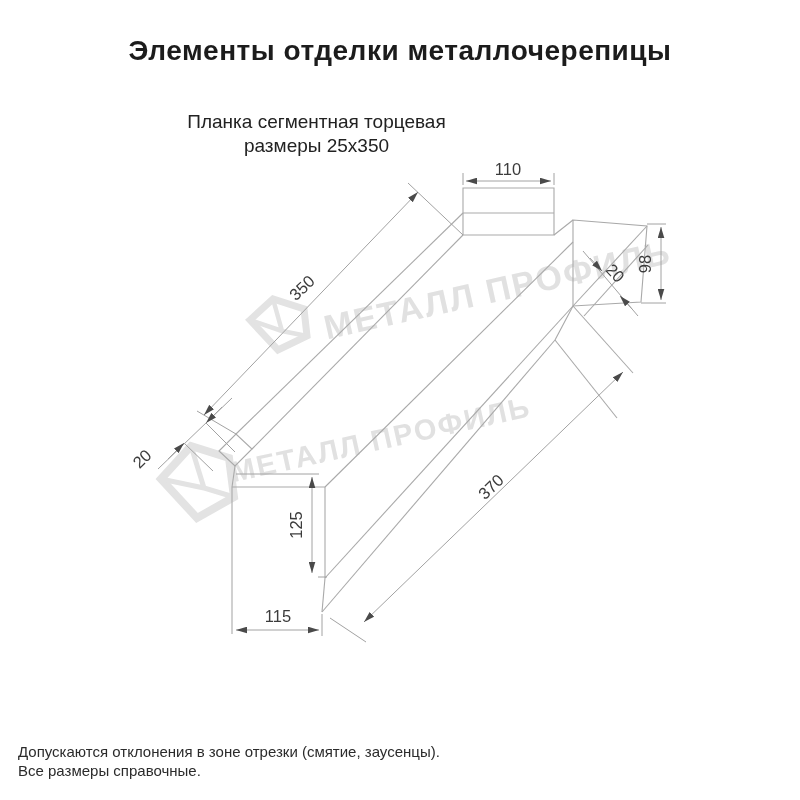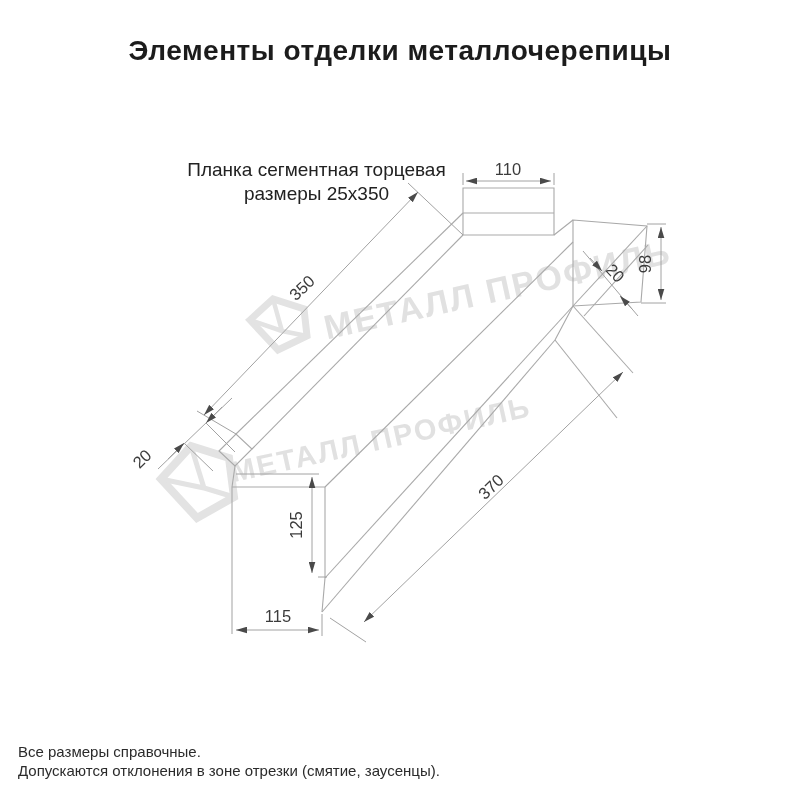--- a/index.html
+++ b/index.html
@@ -1,21 +1,21 @@
 <!DOCTYPE html>
 <html><head>
 <meta charset="utf-8">
 <style>
   html,body{margin:0;padding:0;background:#ffffff;}
   .stage{position:relative;width:800px;height:800px;background:#fff;overflow:hidden;
          font-family:"Liberation Sans", sans-serif;}
   .title{position:absolute;left:0;top:28px;width:800px;text-align:center;
          font-size:28px;font-weight:bold;color:#1c1c1c;letter-spacing:0.5px;margin-top:7px;}
   .subtitle{position:absolute;left:0;top:110px;width:633px;text-align:center;
-         font-size:19px;color:#222;line-height:24px;margin-top:48px;}
+         font-size:19px;color:#222;line-height:24px;}
   .footer{position:absolute;left:18px;top:742px;font-size:15px;color:#2b2b2b;line-height:19px;}
   svg text{font-family:"Liberation Sans", sans-serif;}
   .dimtxt{font-size:16.5px;fill:#3c3c3c;}
   .wmtxt{font-weight:bold;fill:#e1e1e1;letter-spacing:2px;}
   .objline{stroke:#a9a9a9;stroke-width:1.1;fill:none;}
   .dimline{stroke:#a2a2a2;stroke-width:1;fill:none;}
   .wmshape{stroke:#e3e3e3;fill:none;}
 </style>
 </head>
 <body>
@@ -122,17 +122,17 @@
     </g>
 
     <g>
       <path class="dimline" d="M330,618 L366,642"></path>
       <line class="dimline" x1="364" y1="622" x2="623" y2="372" marker-start="url(#arw)" marker-end="url(#arw)"></line>
       <text class="dimtxt" text-anchor="middle" transform="translate(495,491) rotate(-44)">370</text>
     </g>
   </svg>
 
   <div class="footer">
+    <div>Допускаются отклонения в зоне отрезки (смятие, заусенцы).</div>
     <div>Все размеры справочные.</div>
-    <div>Допускаются отклонения в зоне отрезки (смятие, заусенцы).</div>
   </div>
 
 </div>
 
 </body></html>

